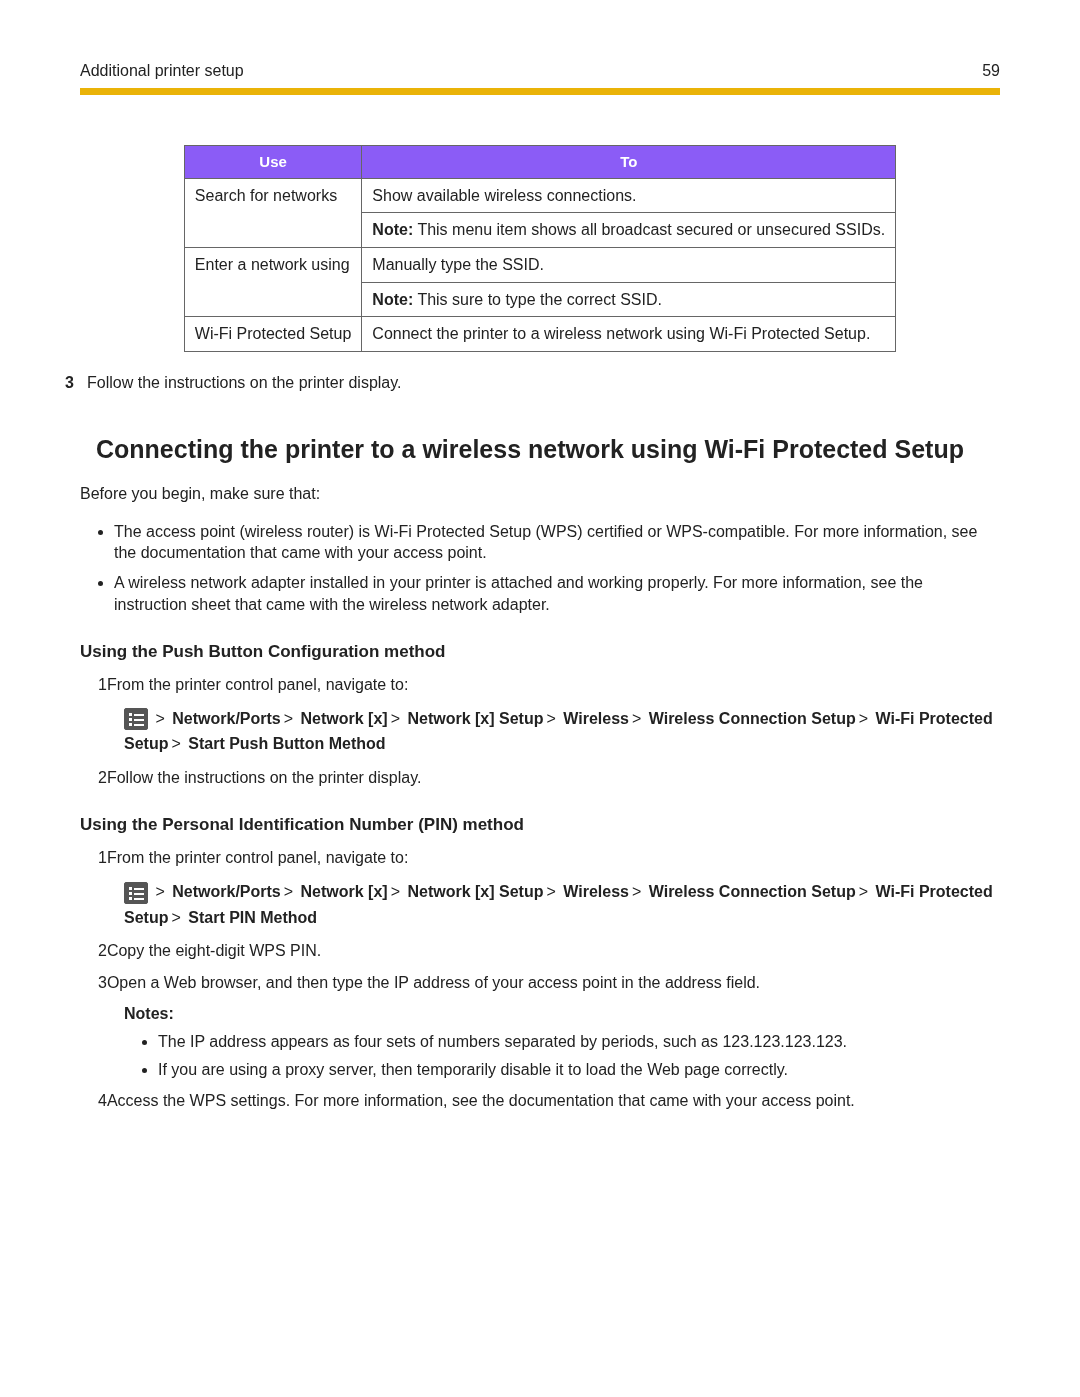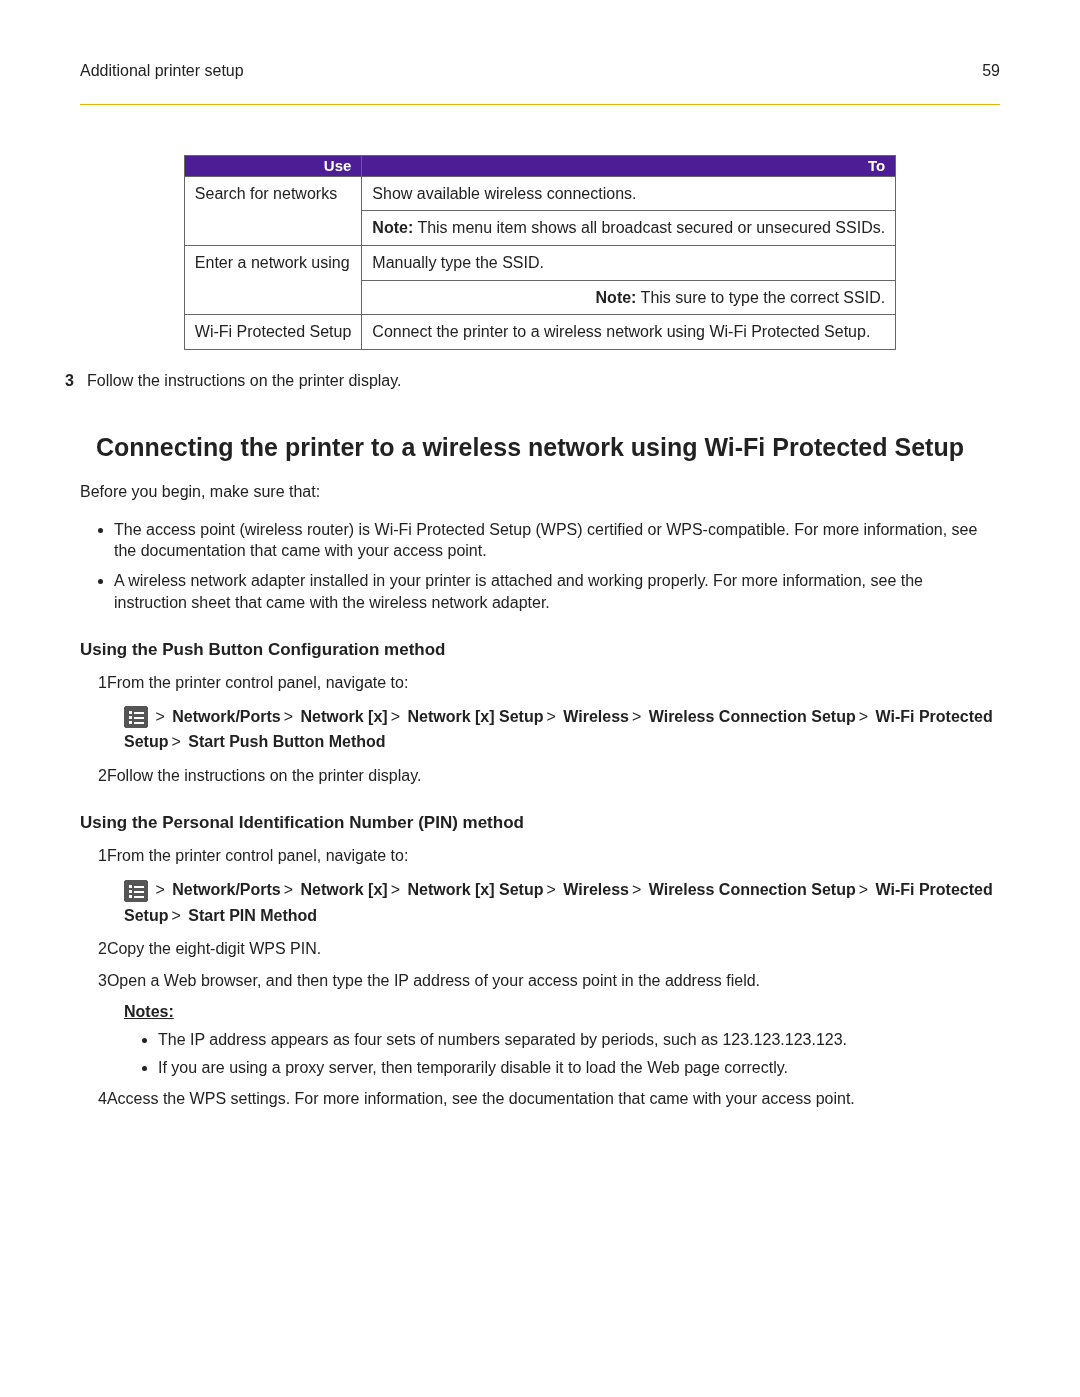--- a/index.html
+++ b/index.html
@@ -6,50 +6,49 @@
     font-family: "Segoe UI", "Helvetica Neue", Arial, sans-serif;
     margin: 0;
     padding: 60px 80px 60px 80px;
     font-size: 16px;
     color: #222;
     line-height: 1.35;
   }
   .header {
     display: flex;
     justify-content: space-between;
-    border-bottom: 1px solid #eab308;
-    padding-bottom: 22px;
+    border-bottom: 7px solid #eab308;
+    padding-bottom: 6px;
     margin-bottom: 50px;
     font-size: 16px;
   }
   table {
     border-collapse: collapse;
     margin: 0 auto 20px auto;
   }
   table th {
-    background: #4c1d95;
+    background: #8b5cf6;
     color: #fff;
     font-weight: bold;
-    text-align: right;
-    padding: 0 10px;
+    text-align: center;
+    padding: 6px 10px;
     border: 1px solid #666;
     font-size: 15px;
   }
   table td {
     border: 1px solid #666;
     padding: 6px 10px;
     vertical-align: top;
     font-size: 16px;
   }
   .td-bold { font-weight: normal; }
   .cell-divider {
     border-top: 1px solid #666;
     margin: 6px -10px 0 -10px;
     padding: 6px 10px 0 10px;
-    text-align: right;
   }
   .ol-step {
     margin: 6px 0 22px 0;
     padding-left: 7px;
   }
   .ol-step .num {
     display:inline-block;
     width: 22px;
     margin-left: -22px;
     font-weight: bold;
@@ -94,21 +93,21 @@
     left: 9px; top: 5px;
     width: 10px; height: 2px;
     background: #fff;
     box-shadow: 0 5px 0 #fff, 0 10px 0 #fff;
   }
   .navpath {
     margin: 10px 0 10px 26px;
     line-height: 1.6;
   }
   .gt { margin: 0 3px; }
-  .notes-label { font-weight: bold; margin: 10px 0 6px 26px; text-decoration: underline; }
+  .notes-label { font-weight: bold; margin: 10px 0 6px 26px; }
   ul.notes { padding-left: 60px; margin: 0 0 10px 0;}
   ul.notes li { margin-bottom: 6px; }
   .step-list { padding-left: 18px; }
   .step-list > div { margin-bottom: 10px; }
   b { font-weight: bold; }
 </style>
 </head>
 <body>
 
 <div class="header">

